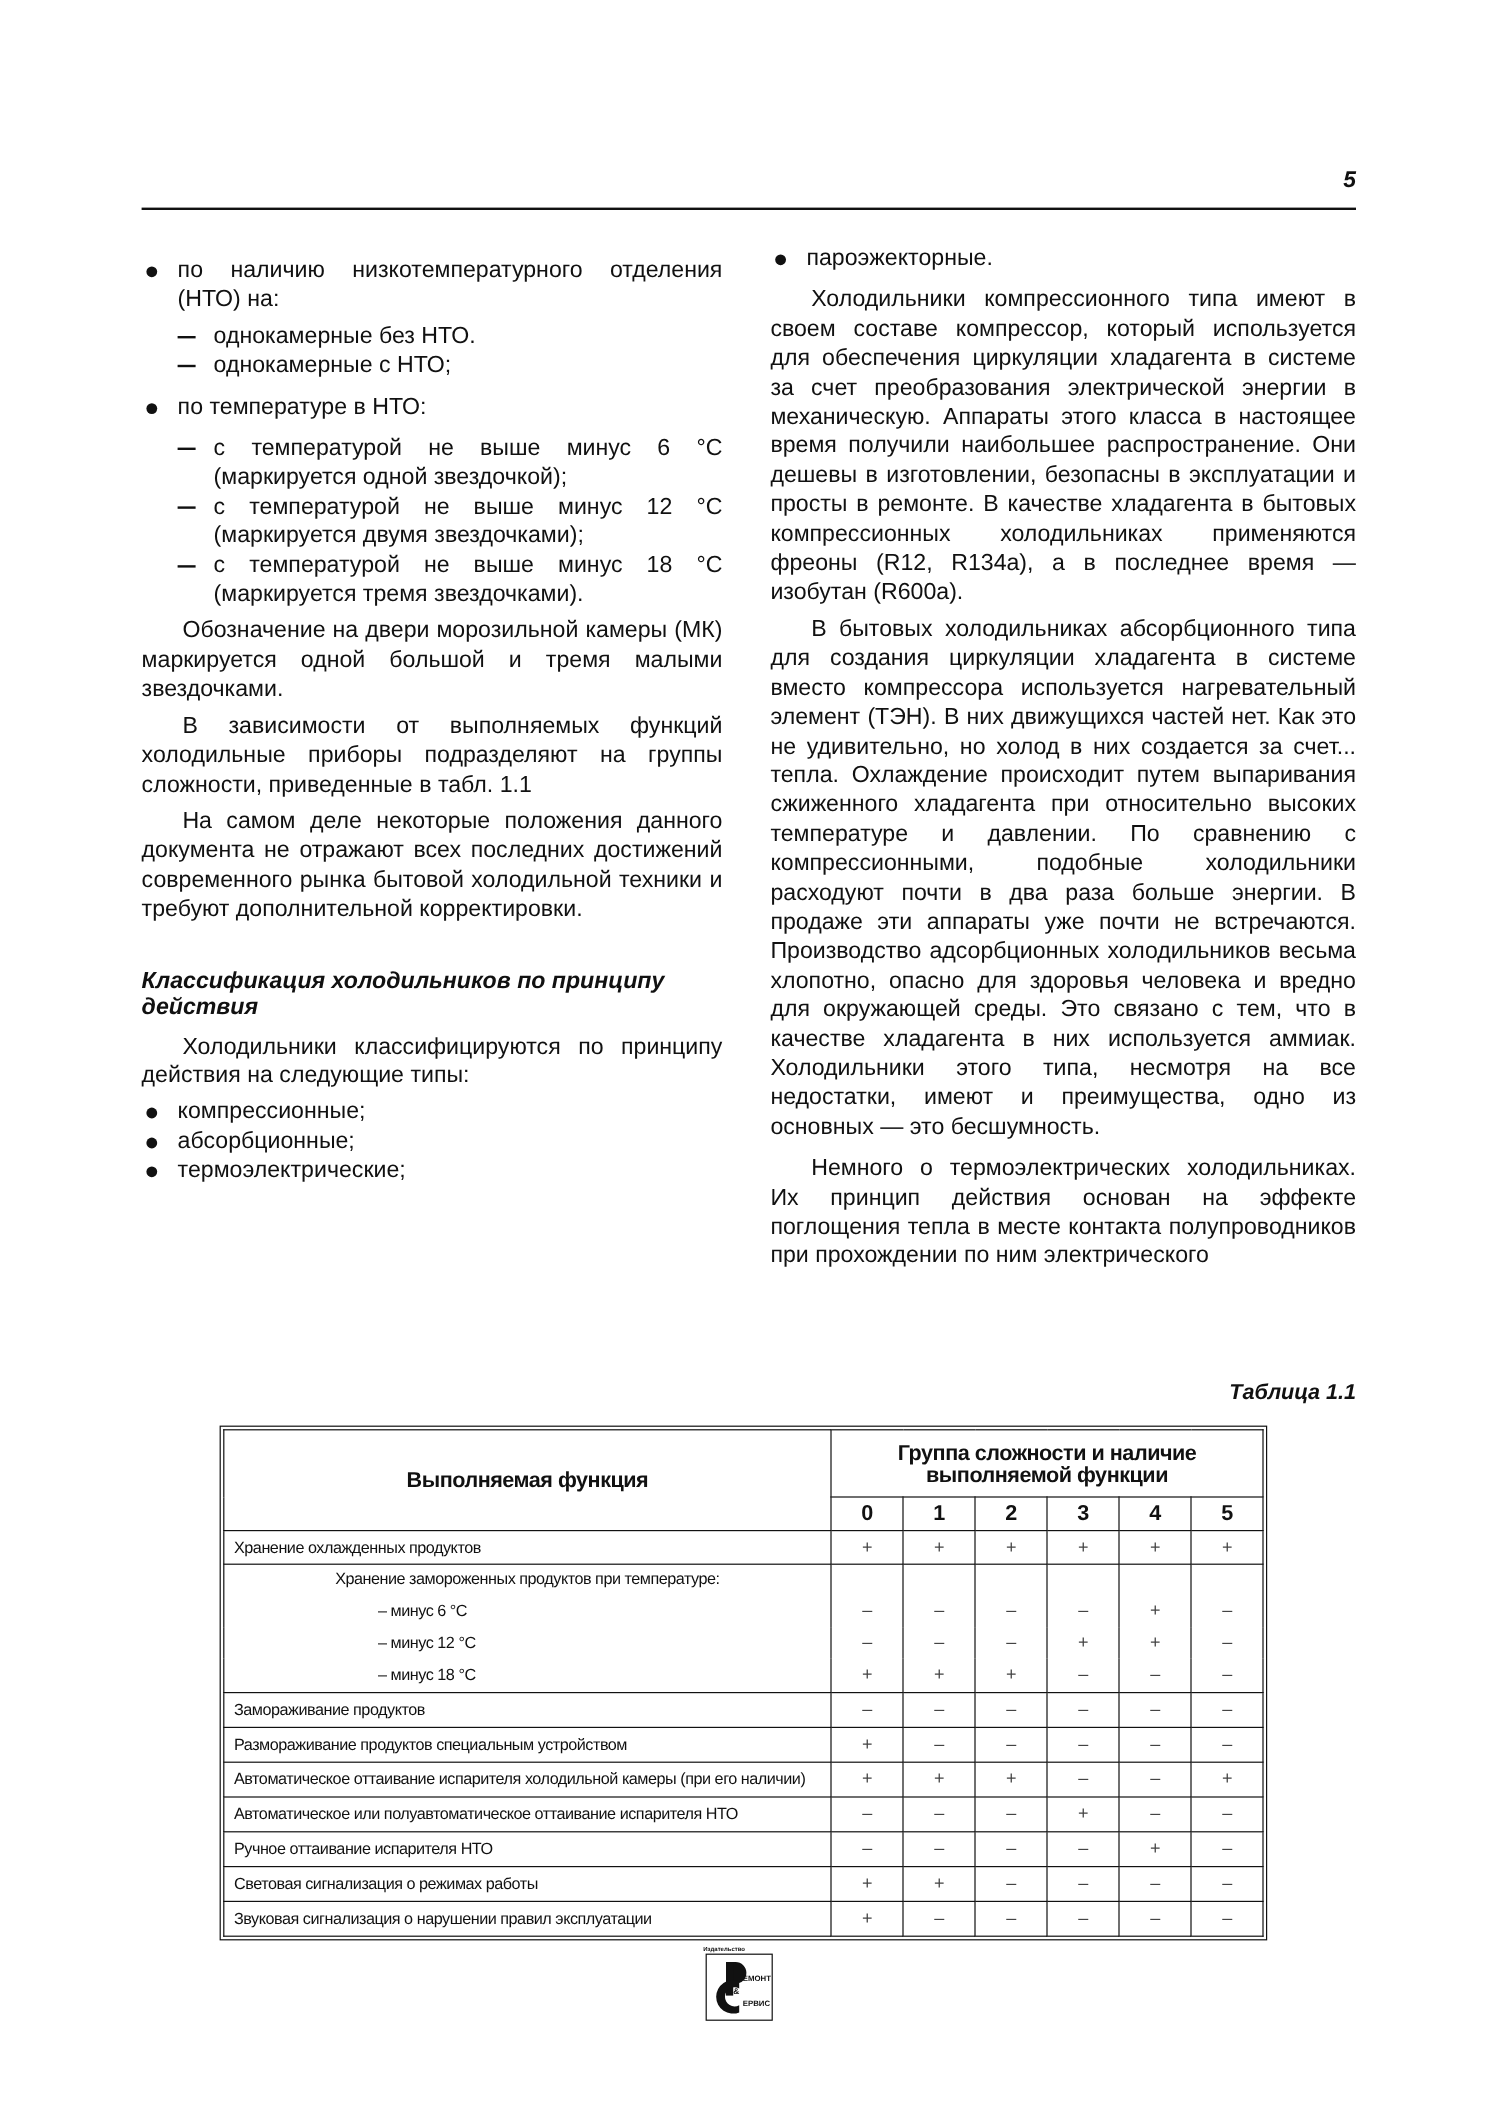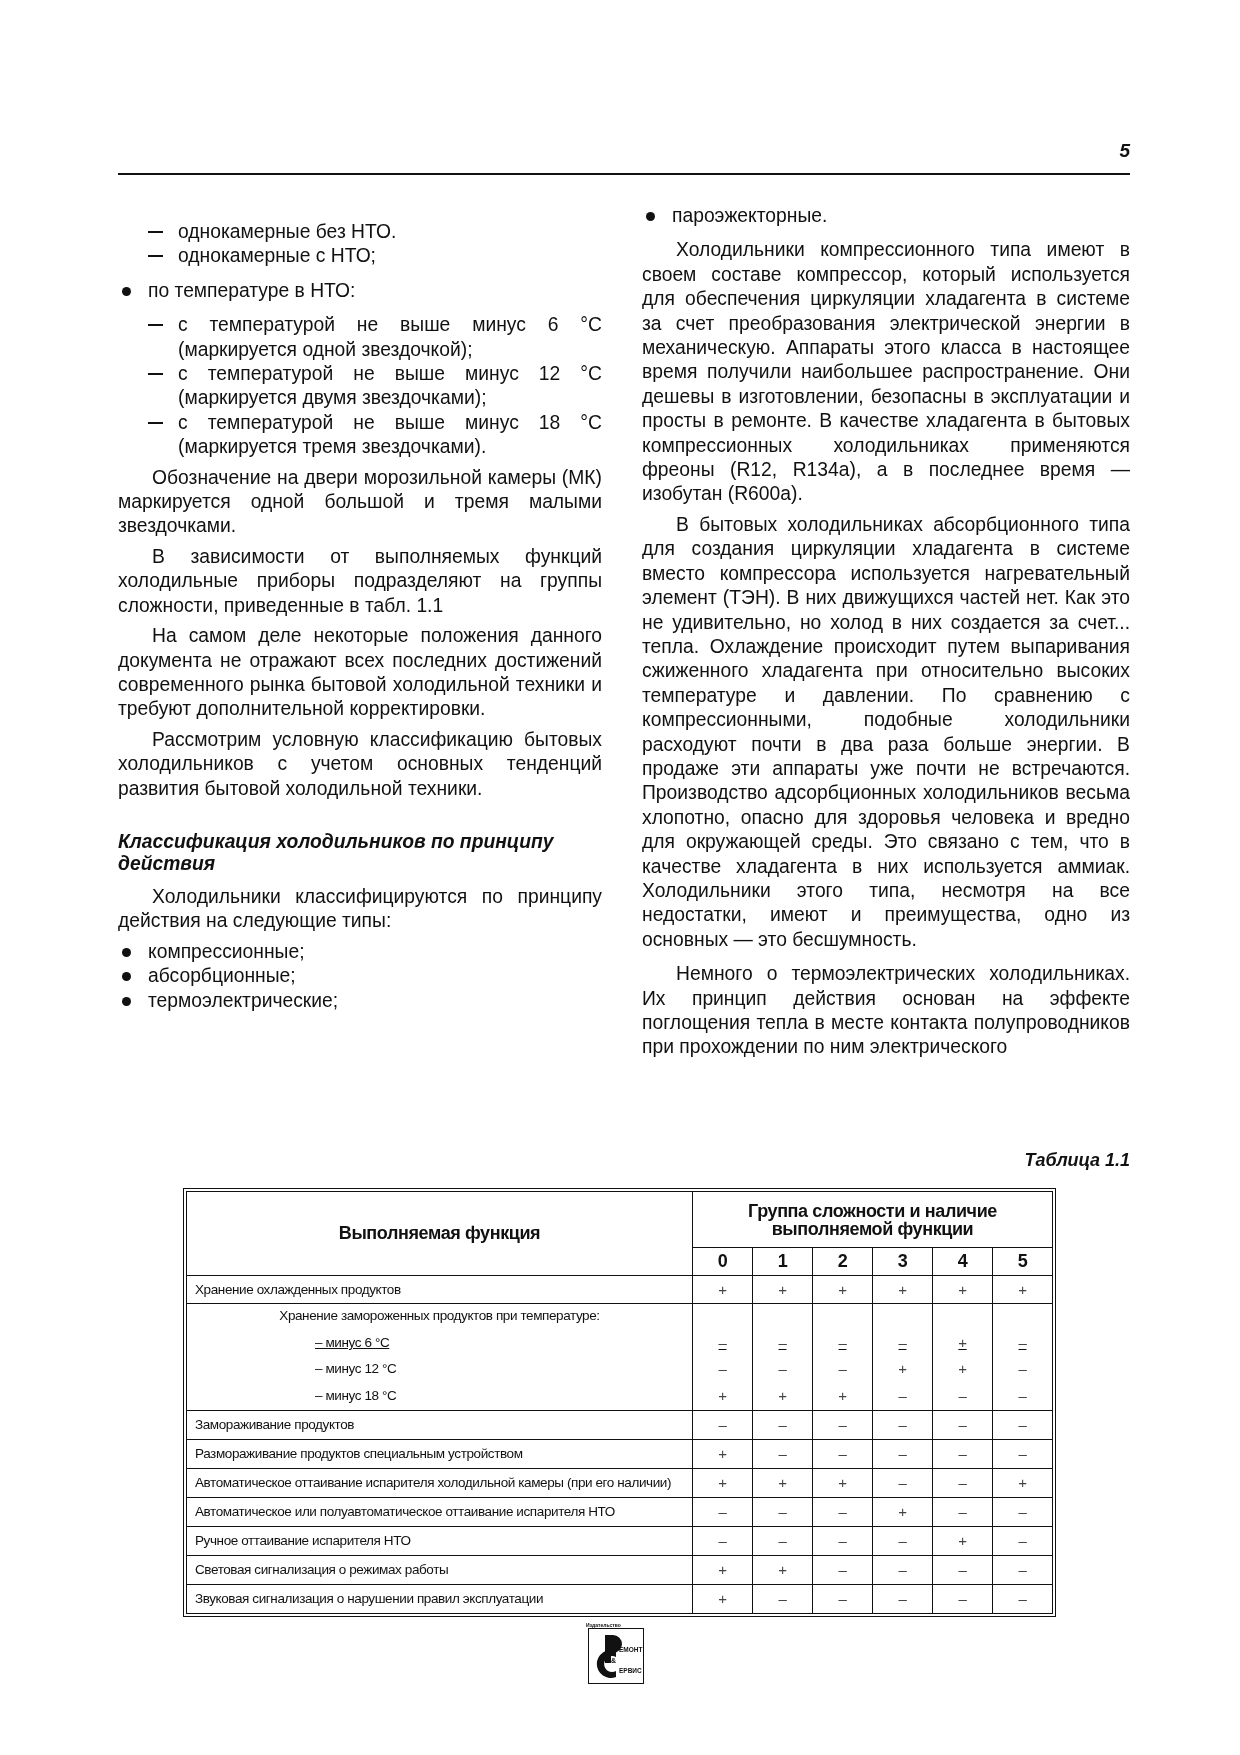--- a/index.html
+++ b/index.html
@@ -65,37 +65,37 @@
   }
 </style>
 </head>
 <body>
 
 <div class="page-number">5</div>
 <div class="top-rule"></div>
 
 <div class="col col-left">
   <div class="gap-m"></div>
+  <div class="bullet">по наличию низкотемпературного отделения (НТО) на:</div>
   <div class="gap-s"></div>
   <div class="dash">однокамерные без НТО.</div>
   <div class="dash">однокамерные с НТО;</div>
   <div class="gap-m"></div>
   <div class="bullet">по температуре в НТО:</div>
   <div class="gap-m"></div>
   <div class="dash">с температурой не выше минус 6 °С (маркируется одной звездочкой);</div>
   <div class="dash">с температурой не выше минус 12 °С (маркируется двумя звездочками);</div>
   <div class="dash">с температурой не выше минус 18 °С (маркируется тремя звездочками).</div>
   <div class="gap-s"></div>
   <p>Обозначение на двери морозильной камеры (МК) маркируется одной большой и тремя малыми звездочками.</p>
   <div class="gap-s"></div>
   <p>В зависимости от выполняемых функций холодильные приборы подразделяют на группы сложности, приведенные в табл. 1.1</p>
   <div class="gap-s"></div>
   <p>На самом деле некоторые положения данного документа не отражают всех последних достижений современного рынка бытовой холодильной техники и требуют дополнительной корректировки.</p>
   <div class="gap-s"></div>
-  <p>Рассмотрим условную классификацию бытовых холодильников с учетом основных тенденций развития бытовой холодильной техники.</p>
   <div class="gap-l"></div>
   <h3 class="heading">Классификация холодильников по принципу действия</h3>
   <div class="gap-m"></div>
   <p>Холодильники классифицируются по принципу действия на следующие типы:</p>
   <div class="gap-s"></div>
   <div class="bullet">компрессионные;</div>
   <div class="bullet">абсорбционные;</div>
   <div class="bullet">термоэлектрические;</div>
 </div>
 
@@ -138,21 +138,21 @@
         </tr>
         <tr style="height: 26px; text-align: center;">
           <td class="func" style="border-bottom: none; vertical-align: top; padding-top: 4px;">Хранение замороженных продуктов при температуре:</td>
           <td class="num sym" style="border-bottom: none;"></td>
           <td class="num sym" style="border-bottom: none;"></td>
           <td class="num sym" style="border-bottom: none;"></td>
           <td class="num sym" style="border-bottom: none;"></td>
           <td class="num sym" style="border-bottom: none;"></td>
           <td class="num sym" style="border-bottom: none;"></td>
         </tr>
-        <tr class="sub-row" style="height: 26px; text-decoration: underline;">
+        <tr class="sub-row" style="height: 26px;">
           <td class="func">– минус 6 °С</td>
           <td class="num sym">–</td>
           <td class="num sym">–</td>
           <td class="num sym">–</td>
           <td class="num sym">–</td>
           <td class="num sym">+</td>
           <td class="num sym">–</td>
         </tr>
         <tr class="sub-row" style="height: 26px;">
           <td class="func">– минус 12 °С</td>

